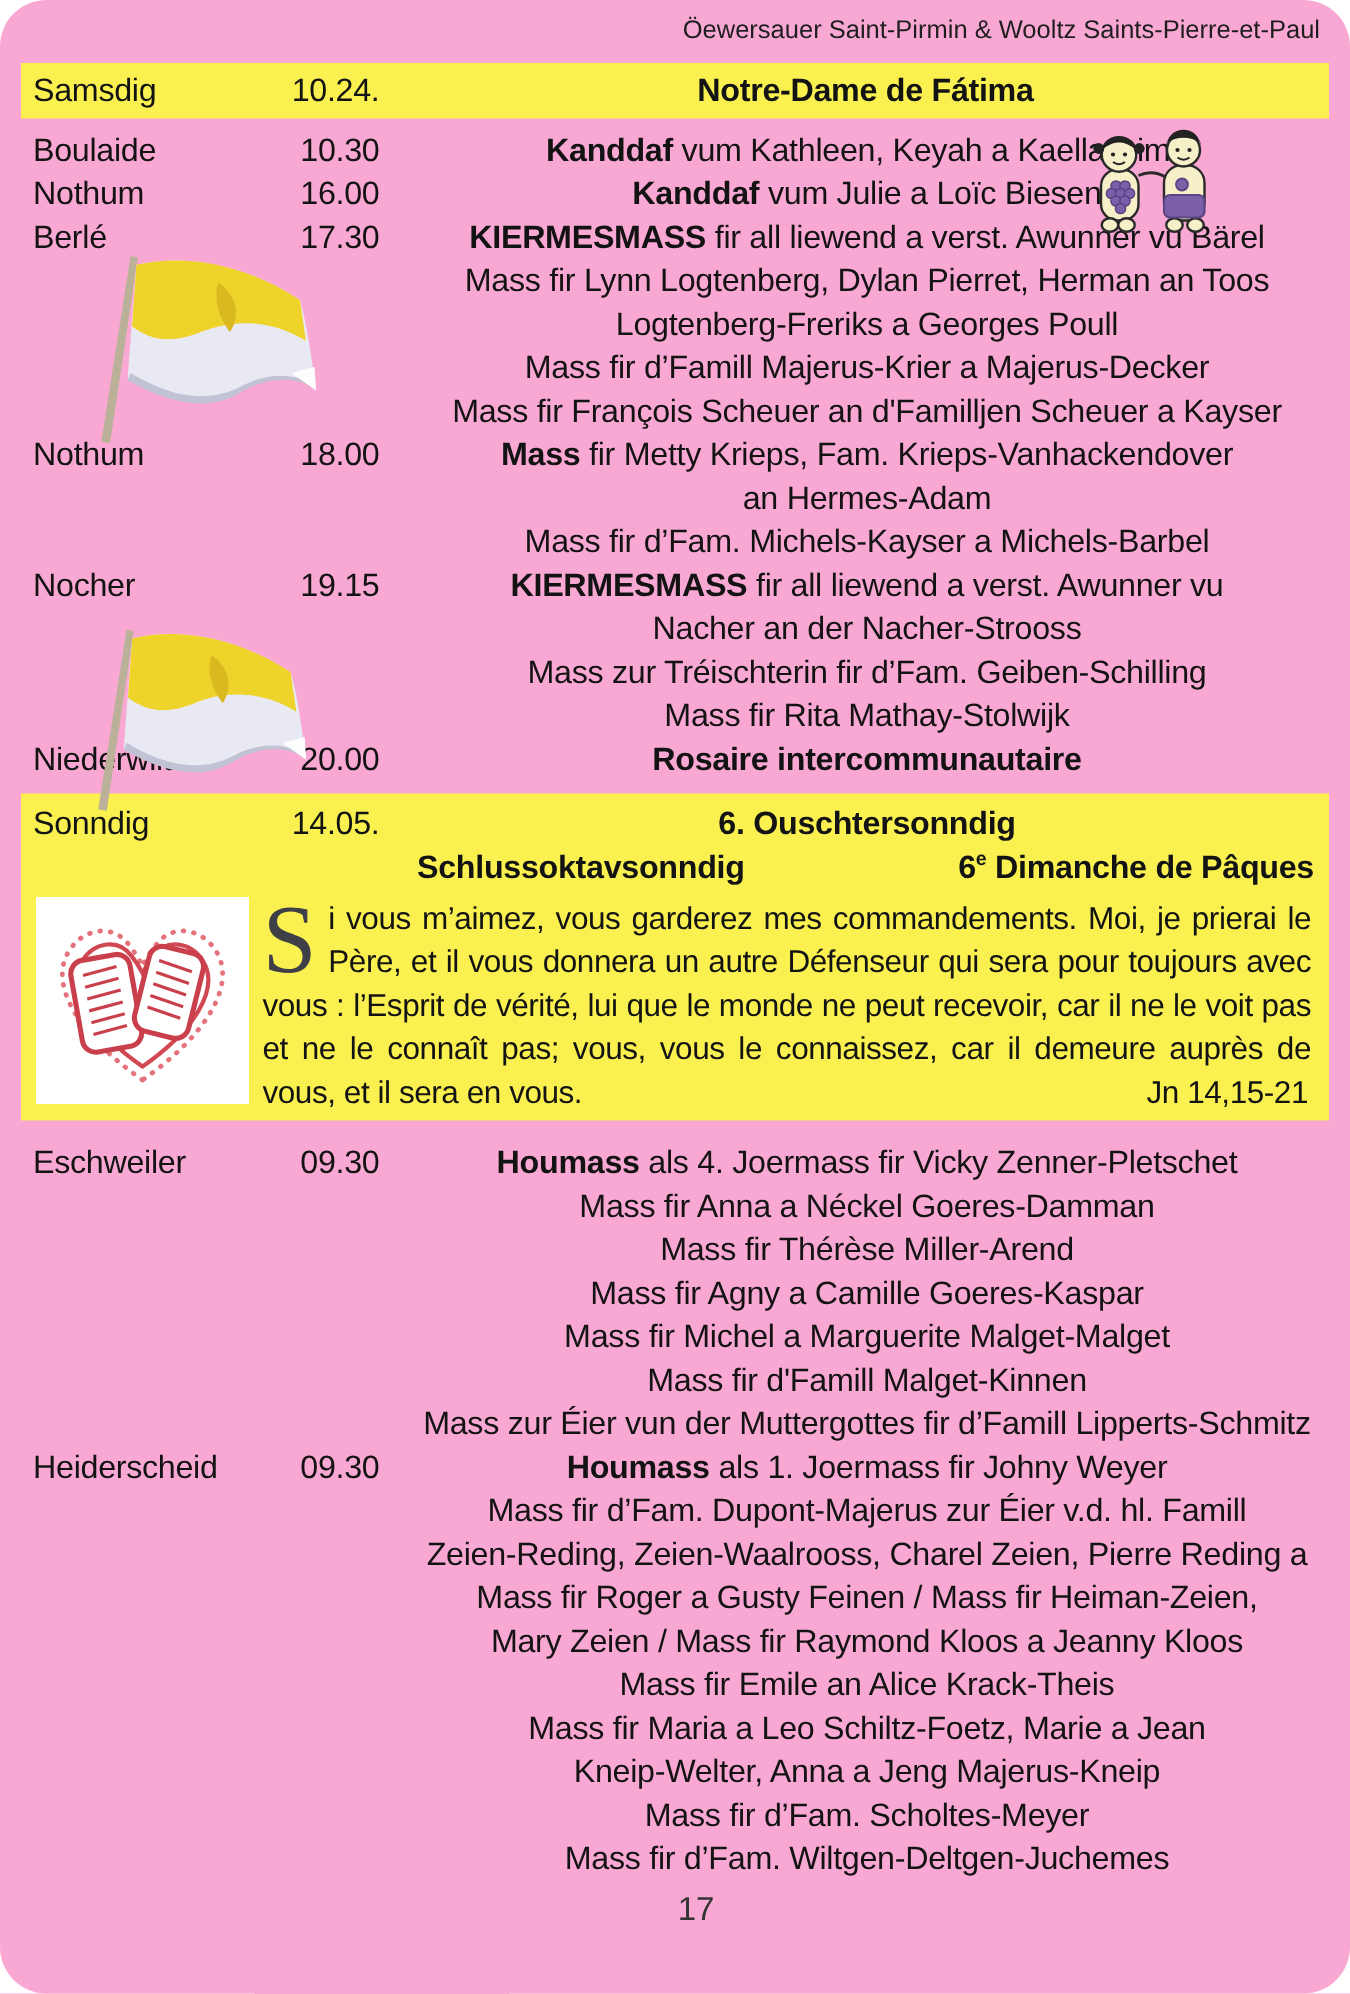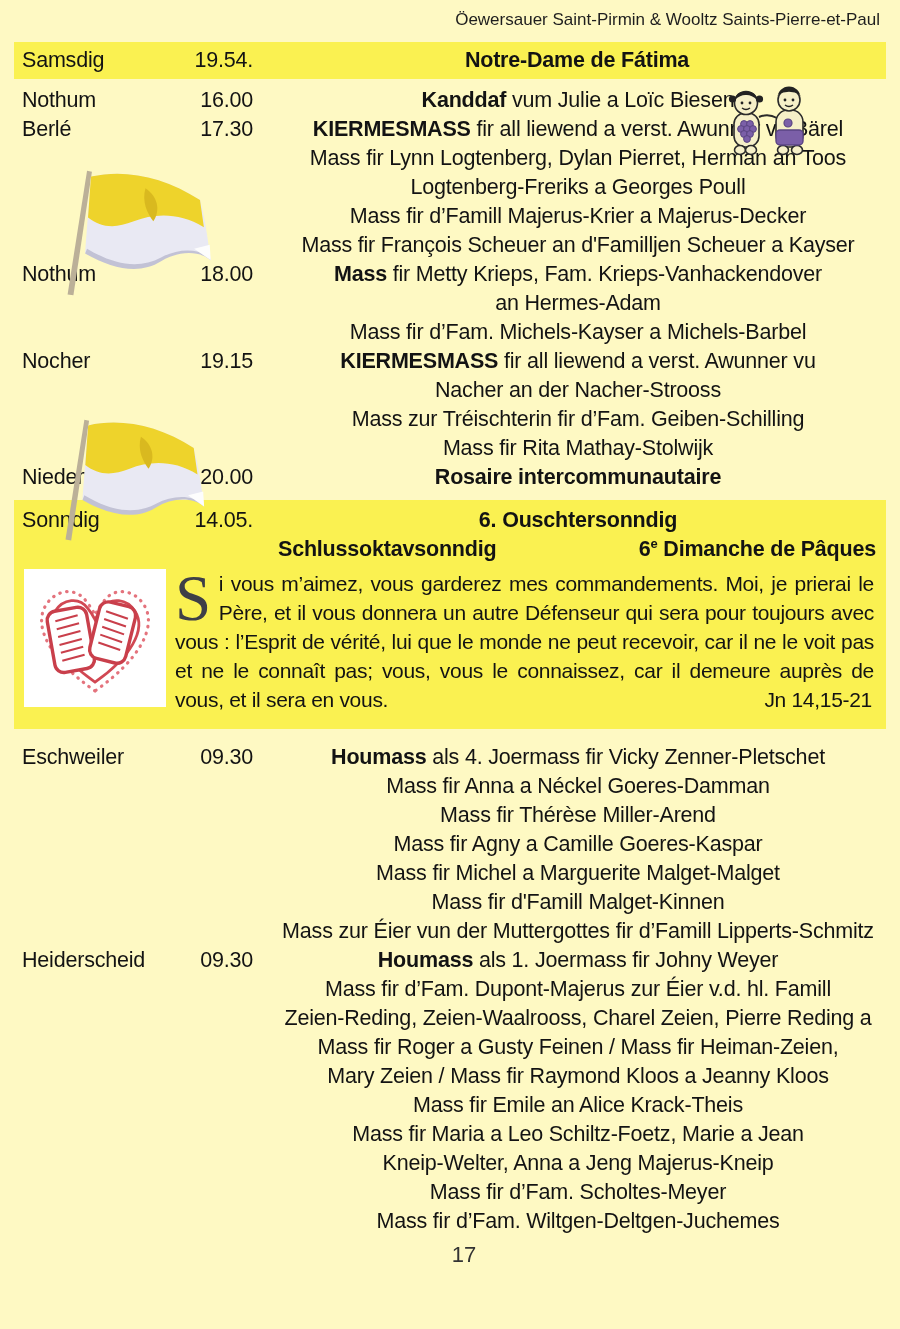--- a/index.html
+++ b/index.html
@@ -8,41 +8,41 @@
     --heart_red:#CD4450;
     --kids_purple:#7B5FA8;
   }
   *{box-sizing:border-box;}
   html,body{margin:0;padding:0;}
   body{
     width:900px;height:1329px;background:#fff;color:#131313;
     font-family:"Liberation Sans","DejaVu Sans",sans-serif;
     font-size:21.5px;letter-spacing:-0.2px;overflow:hidden;
   }
-  .page{position:relative;width:900px;height:1329px;background:#fef9c3;}
+  .page{position:relative;width:900px;height:1329px;background:#f9a8d4;border-radius:31px;}
   .hdr{
     text-align:right;font-size:17px;letter-spacing:0;
     padding:9px 20px 0 0;color:#1e1e1e;line-height:22px;
   }
   .grid{display:grid;grid-template-columns:166px 65px 1fr;align-items:start;}
   .loc,.time{font-weight:normal;line-height:29px;white-space:nowrap;}
   .time{text-align:right;}
   .desc{padding-left:25px;text-align:center;}
   .line{line-height:29px;white-space:nowrap;}
   .lead,.t-b{font-weight:bold;}
   .band{
     background:var(--highlight);
     margin:11px 14px 0 14px;
     padding:4px 10px 4px 8px;
   }
   .rows{margin:7px 22px 0 22px;}
   .sun-block{
     background:var(--highlight);
     margin:8px 14px 14px 14px;
-    padding:6px 8px 15px 8px;
+    padding:6px 8px 4px 8px;
   }
   .feast2{display:flex;justify-content:space-between;padding-right:2px;}
   sup{font-size:13px;vertical-align:super;line-height:0;}
   .gospel{display:flex;margin-top:5px;}
   .heart-box{width:142px;height:138px;background:#fff;flex:none;margin-left:2px;}
   .gospel-text{
     flex:1;padding:0 4px 0 9px;text-align:justify;
     font-size:21px;line-height:29px;position:relative;letter-spacing:-0.3px;
   }
   .dropcap{
@@ -58,26 +58,33 @@
 </style>
 </head>
 <body>
 
 <div class="page">
 
   <div class="hdr">Öewersauer Saint-Pirmin &amp; Wooltz Saints-Pierre-et-Paul</div>
 
   <div class="band grid">
     <div class="loc">Samsdig</div>
-    <div class="time">19.54.</div>
+    <div class="time">10.24.</div>
     <div class="desc line t-b">Notre-Dame de Fátima</div>
   </div>
 
   <div class="rows">
 
+    <div class="grid">
+      <div class="loc">Boulaide</div>
+      <div class="time">10.30</div>
+      <div class="desc">
+        <div class="line"><span class="lead">Kanddaf</span> <span>vum Kathleen, Keyah a Kaella Dima</span></div>
+      </div>
+    </div>
 
     <div class="grid">
       <div class="loc">Nothum</div>
       <div class="time">16.00</div>
       <div class="desc">
         <div class="line"><span class="lead">Kanddaf</span> <span>vum Julie a Loïc Biesen</span></div>
       </div>
     </div>
 
     <div class="grid">

